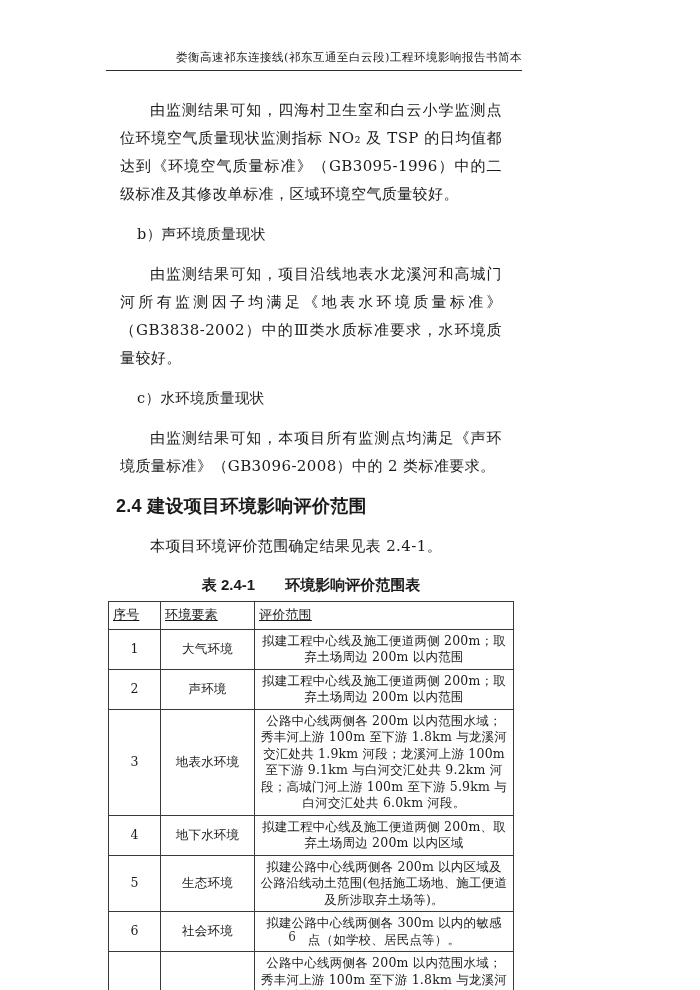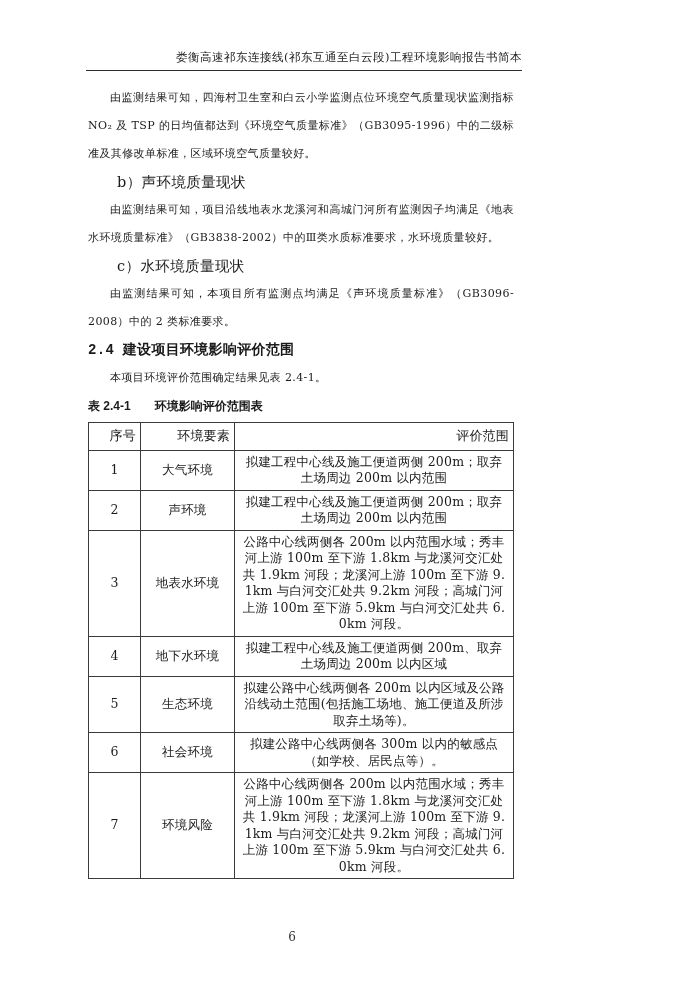--- a/index.html
+++ b/index.html
@@ -4,81 +4,83 @@
 <style>
   html,body { margin:0; padding:0; background:#ffffff; }
   .page {
     position:relative;
     width:584px; height:990px;
     background:#ffffff;
     font-family:"DejaVu Serif","Liberation Serif",serif;
     color:#1b1b1b;
     overflow:hidden;
     box-sizing:border-box;
+    padding-left:20px;
   }
   .header { padding:50px 62px 0 86px; }
   .header-text {
     text-align:right;
     font-size:11.5px;
     letter-spacing:0.5px;
     color:#222;
     padding-bottom:5px;
     border-bottom:1.6px solid #2b2b2b;
   }
   .main { padding:13px 70px 0 88px; }
   .body-text {
-    font-size:11px;
+    font-size:15px;
     line-height:28px;
     text-align:justify;
     text-indent:2em;
     letter-spacing:0.4px;
-    margin:0;
+    margin:12px;
   }
   .sub-heading {
     font-size:14.5px;
     line-height:28px;
     text-indent:2em;
     letter-spacing:0.4px;
     margin:0;
   }
   .section-heading {
-    font-family:Liberation Mono, monospace;
+    font-family:Liberation Sans, sans-serif;
     font-weight:bold;
-    font-size:14px;
+    font-size:18px;
     line-height:28px;
     letter-spacing:0.3px;
-    margin:0;
+    margin:8px;
   }
   .table-title {
     font-family:"Liberation Sans","DejaVu Sans",sans-serif;
     font-weight:bold;
-    font-size:12px;
+    font-size:15px;
     line-height:26px;
-    text-align:left;
+    text-align:center;
     margin:1px 0 3px 0;
   }
   table.scope-table {
     border-collapse:collapse;
     width:100%;
     table-layout:fixed;
     font-size:12.5px;
   }
   table.scope-table th, table.scope-table td {
     border:1px solid #3a3a3a;
     padding:3px 5px;
     line-height:16.5px;
     letter-spacing:0.2px;
     vertical-align:middle;
     word-break:break-all;
   }
   table.scope-table th {
     font-weight:normal;
     font-size:13px;
-    text-align:right;
+    text-align:left;
     padding:5px 4px;
+    text-decoration:underline;
   }
   .col-no { width:52px; }
   .col-factor { width:94px; }
   .center-cell { text-align:center; }
   .scope-cell { text-align:center;margin-left:40px; }
   .page-number {
     position:absolute;
     bottom:46px; left:0; right:0;
     text-align:center;
     font-size:12px;

